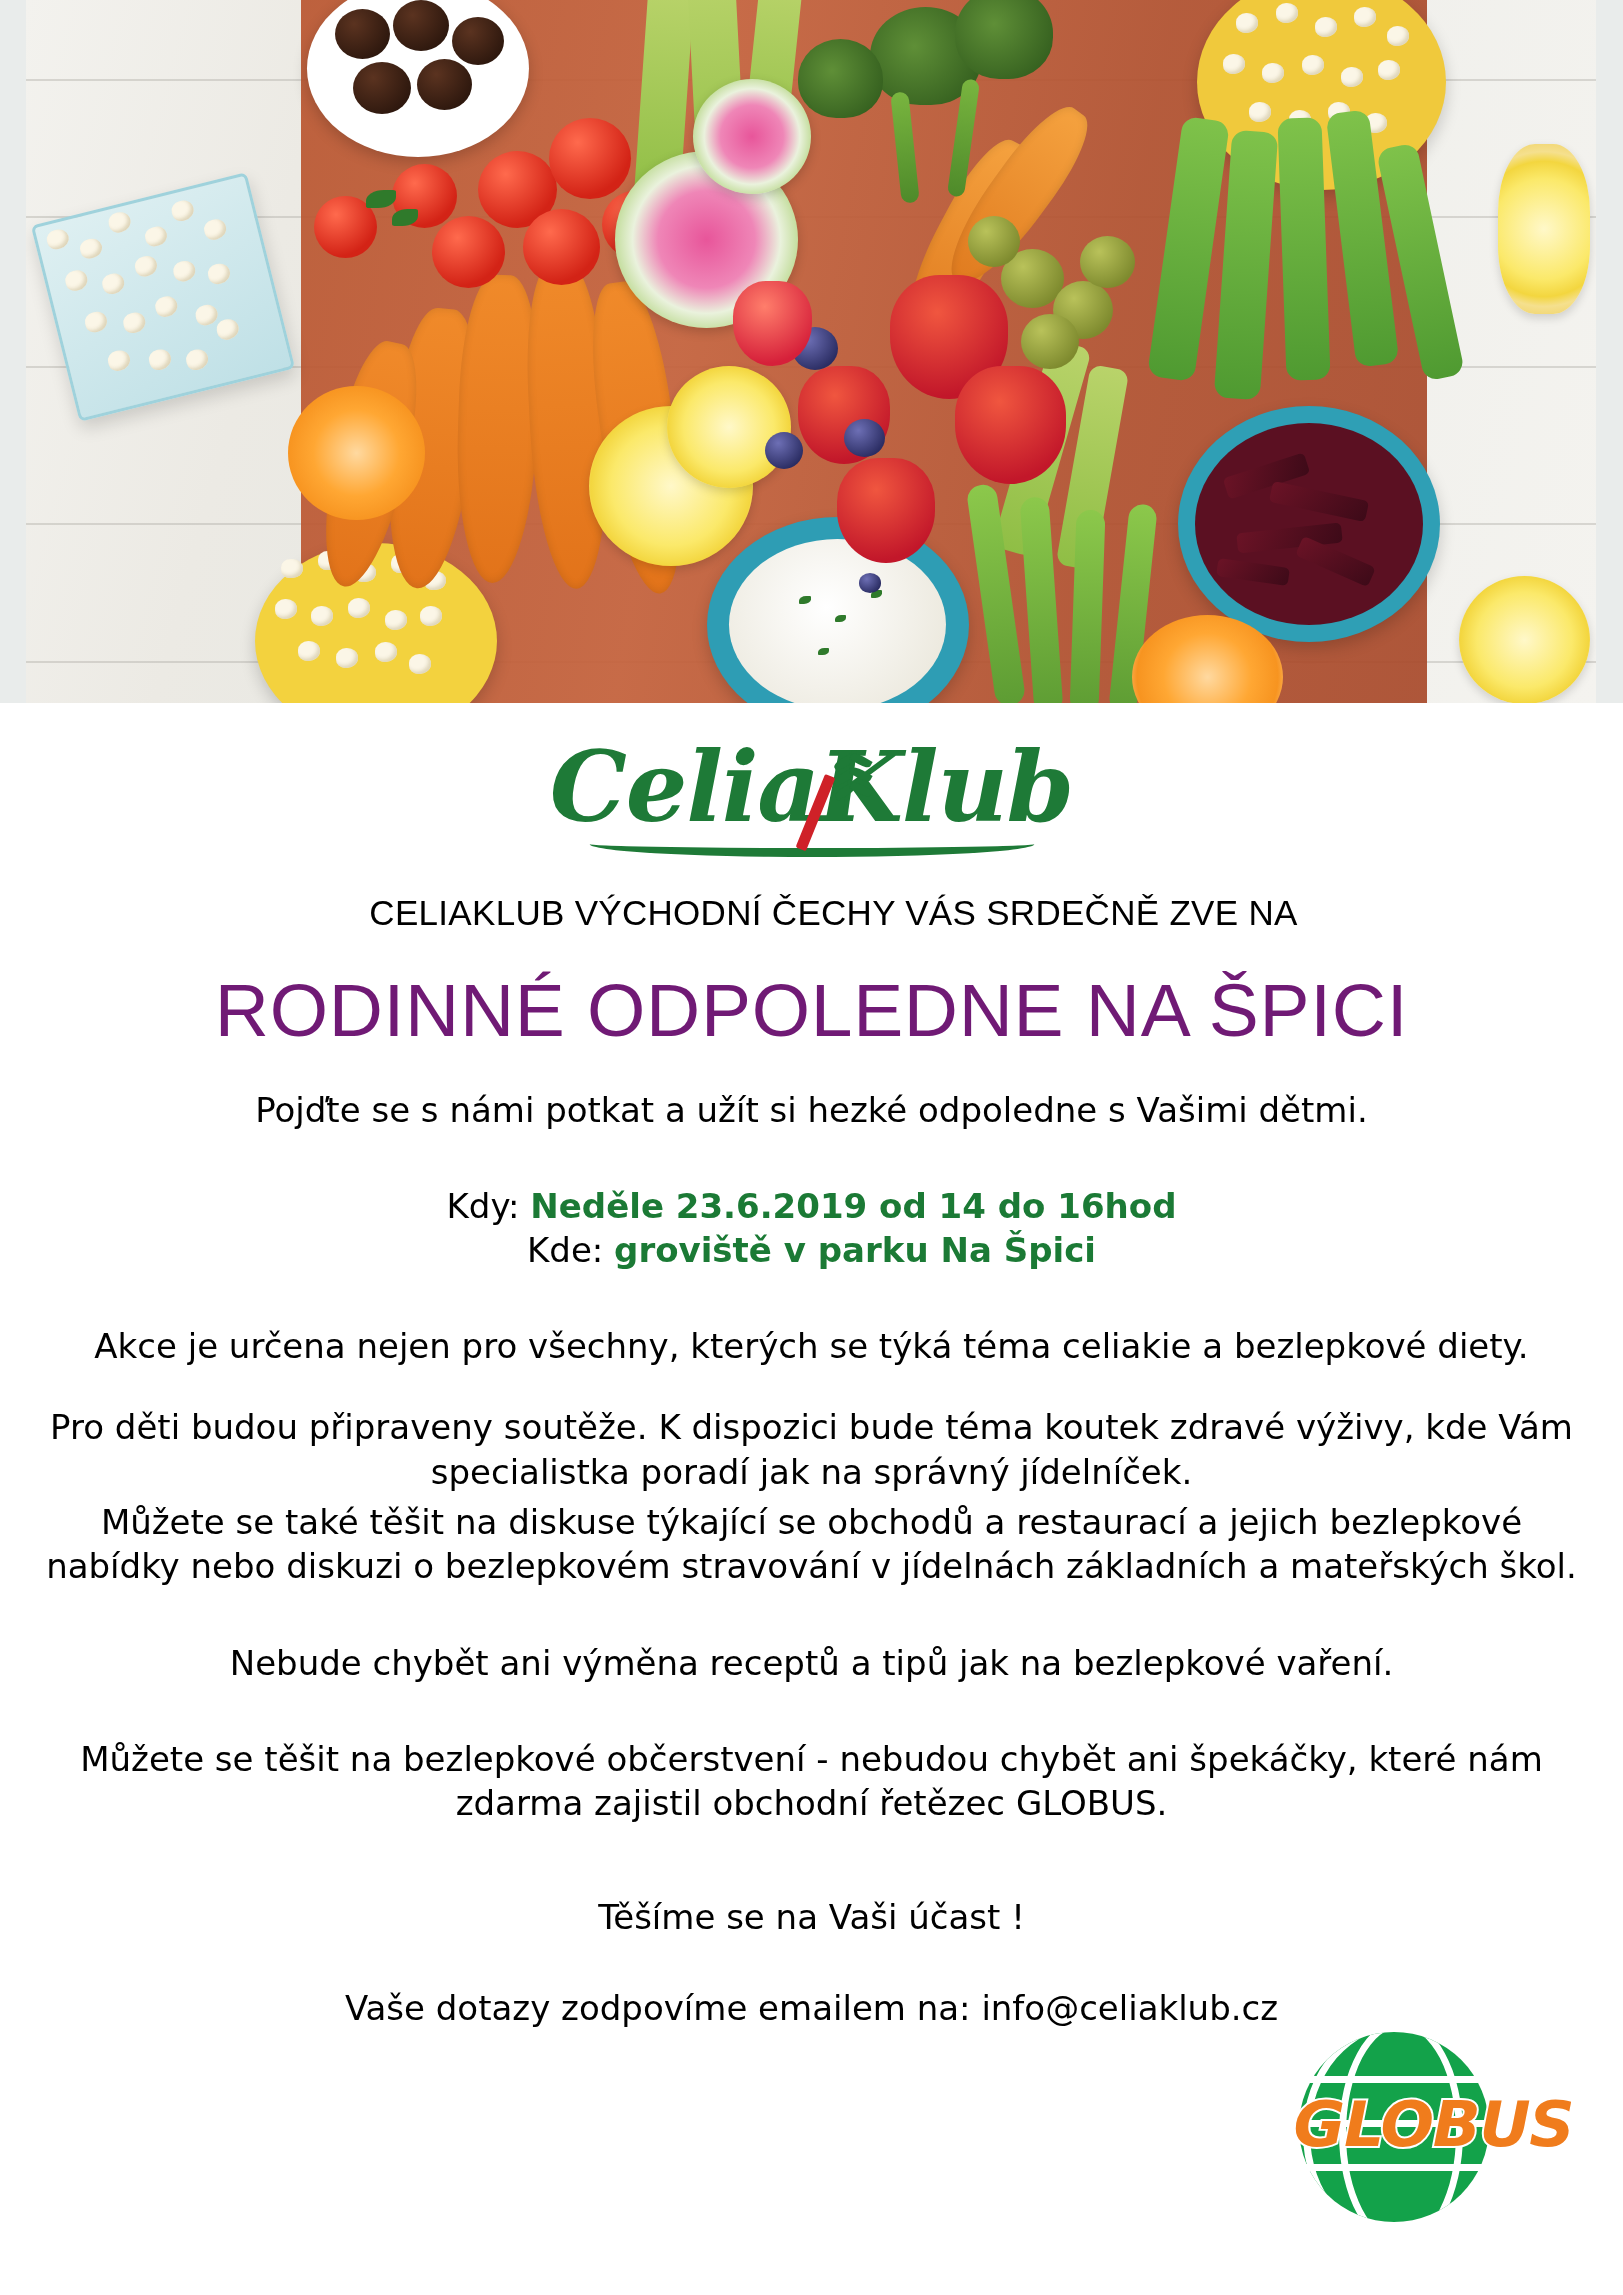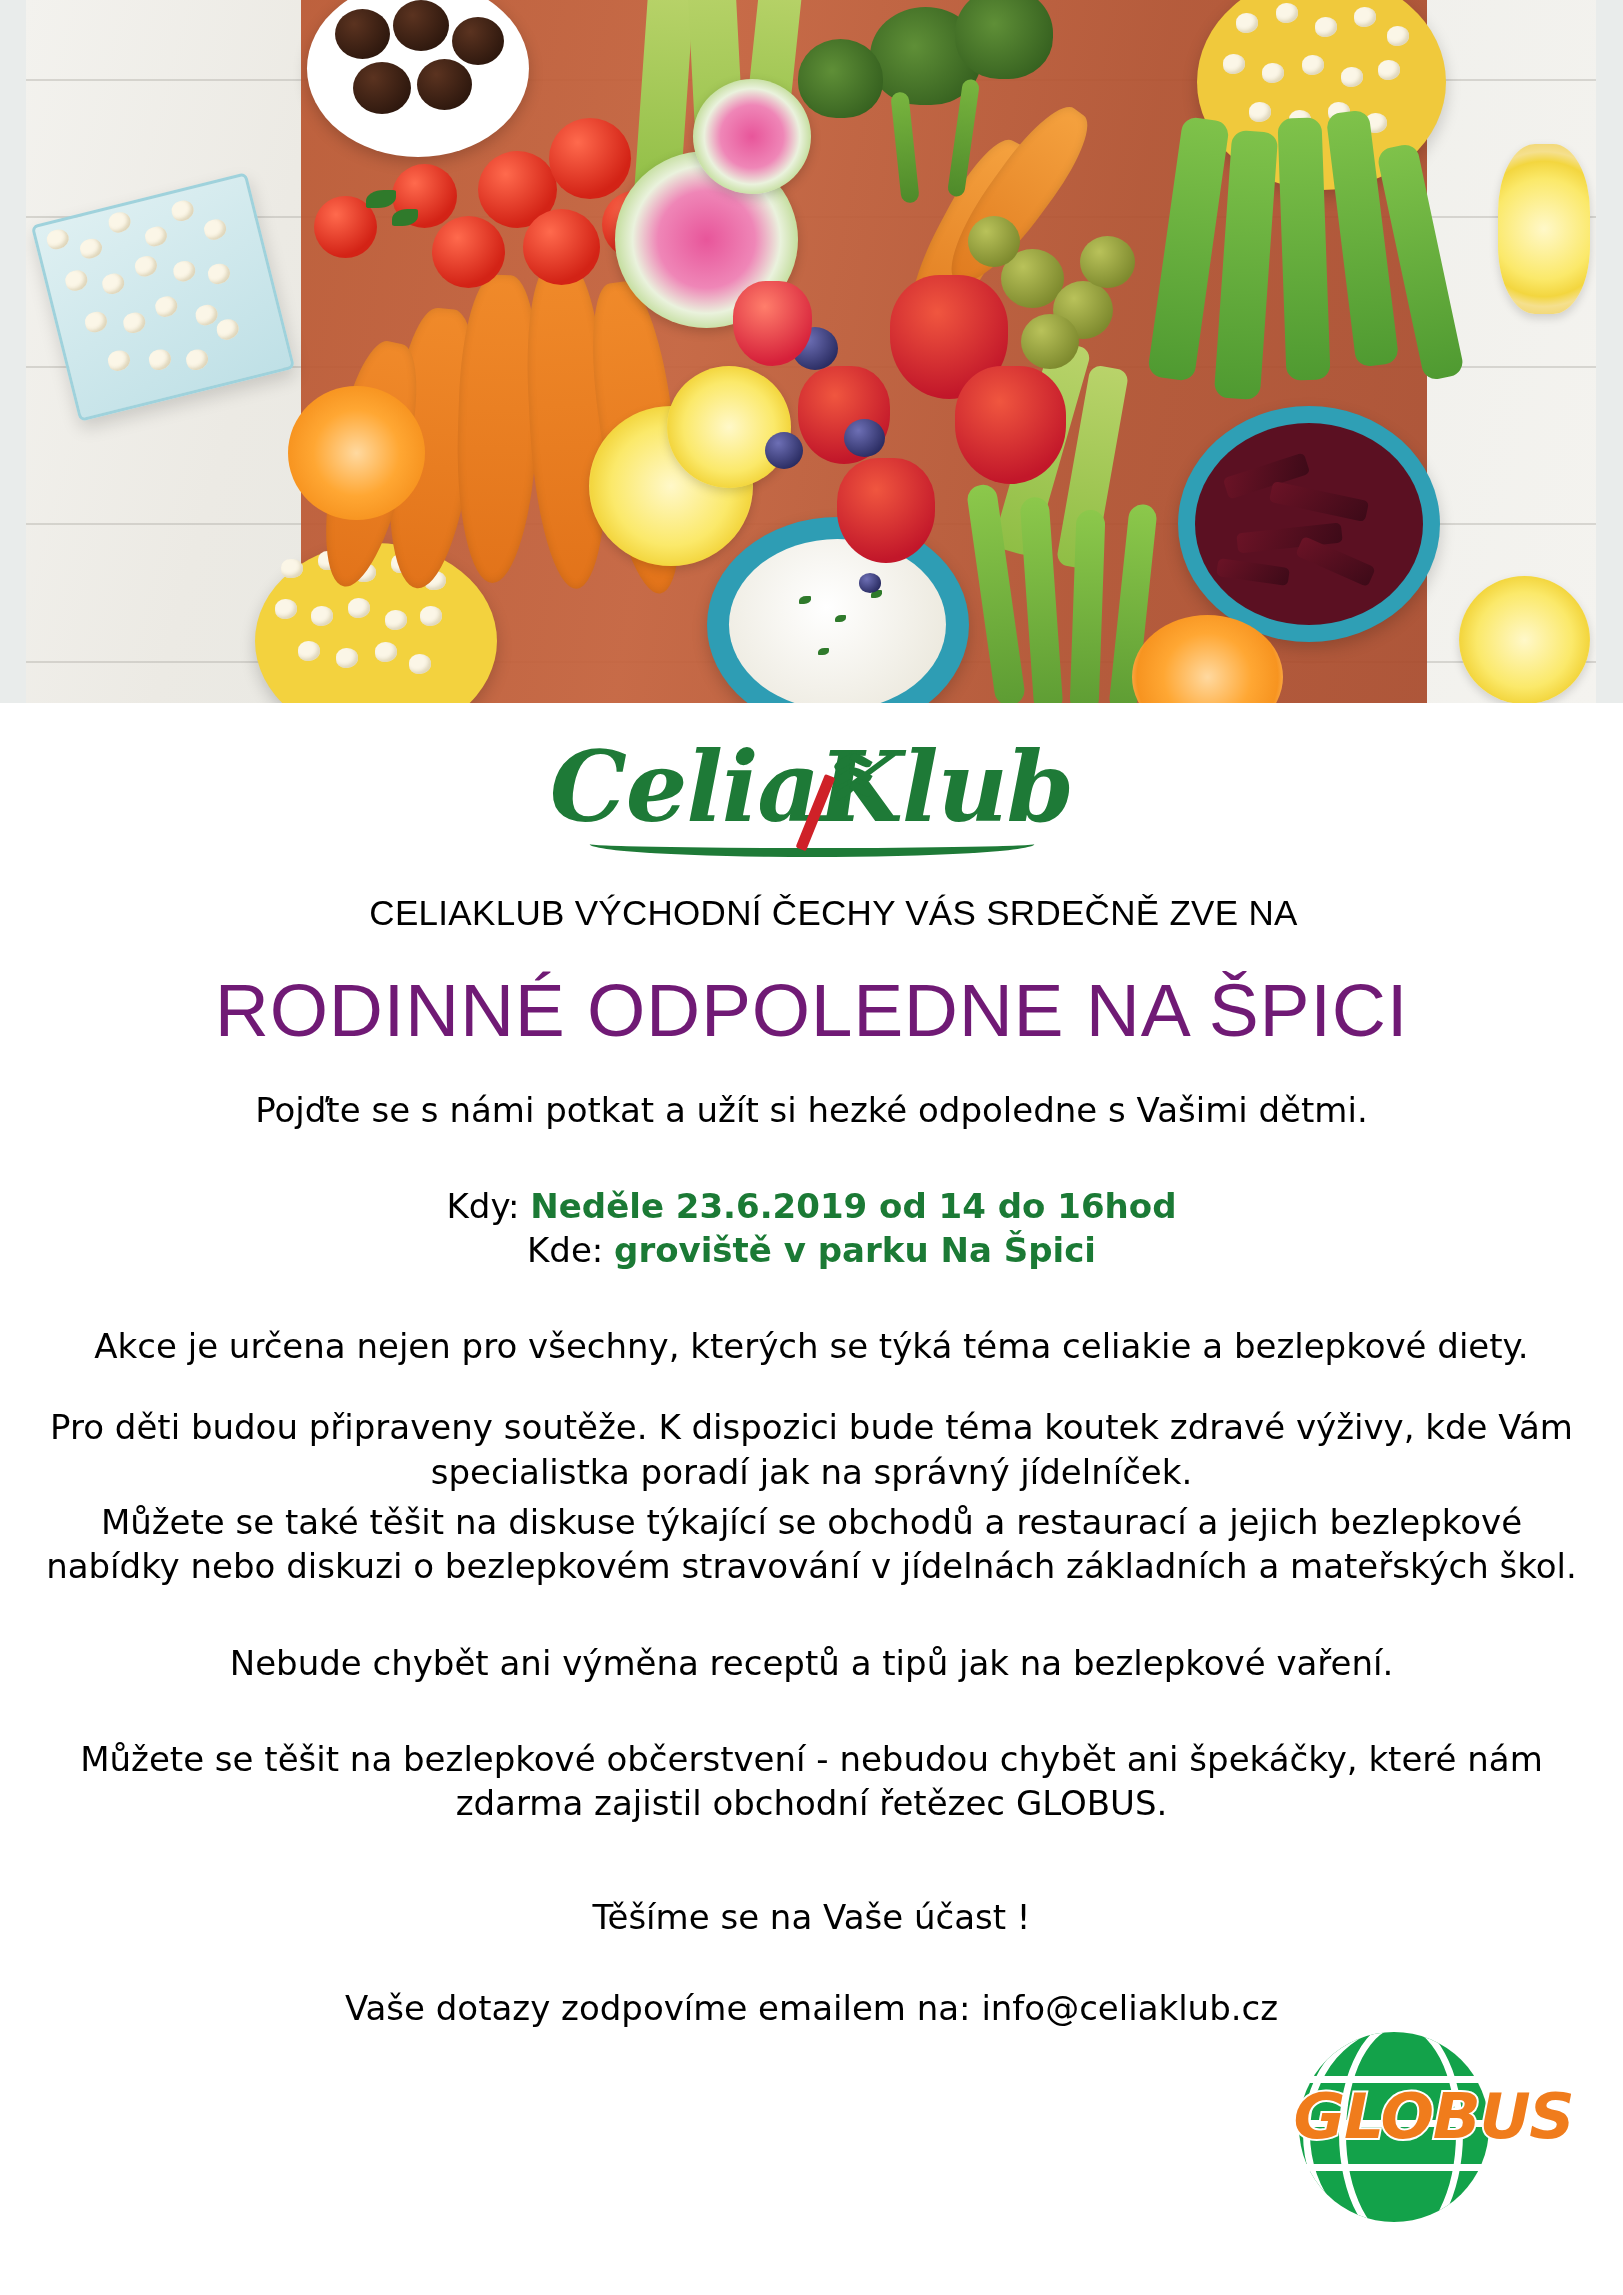--- a/index.html
+++ b/index.html
@@ -308,21 +308,21 @@
     width: 190px;
     height: 7.2px;
     background: #ffffff;
   }
   .gb1 { top: 51px; }
   .gb2 { top: 95px; }
   .gb3 { top: 139px; }
   .globus-word {
     position: absolute;
     left: 6.5px;
-    top: 55px;
+    top: 63px;
     width: 308px;
     text-align: center;
     font-family: "DejaVu Sans", sans-serif;
     font-style: italic;
     font-weight: 700;
     font-size: 63px;
     color: #f07c1c;
     -webkit-text-stroke: 3.9px #ffffff;
     paint-order: stroke fill;
     letter-spacing: -1.3px;
@@ -526,21 +526,21 @@
       <span class="green">groviště v parku Na Špici</span>
     </div>
   </div>
 
   <div class="para">Akce je určena nejen pro všechny, kterých se týká téma celiakie a bezlepkové diety.</div>
   <div class="para block2">Pro děti budou připraveny soutěže. K dispozici bude téma koutek zdravé výživy, kde Vám specialistka poradí jak na správný jídelníček.</div>
   <div class="para tight">Můžete se také těšit na diskuse týkající se obchodů a restaurací a jejich bezlepkové nabídky nebo diskuzi o bezlepkovém stravování v jídelnách základních a mateřských škol.</div>
   <div class="para">Nebude chybět ani výměna receptů a tipů jak na bezlepkové vaření.</div>
   <div class="para">Můžete se těšit na bezlepkové občerstvení - nebudou chybět ani špekáčky, které nám zdarma zajistil obchodní řetězec GLOBUS.</div>
 
-  <div class="closing">Těšíme se na Vaše účast !</div>
+  <div class="closing">Těšíme se na Vaši účast !</div>
 
   <div class="email-line">Vaše dotazy zodpovíme emailem na: info@celiaklub.cz</div>
 </div>
 
 <div class="globus">
   <div class="globus-globe"></div>
   <div class="globus-bar gb1"></div>
   <div class="globus-bar gb2"></div>
   <div class="globus-bar gb3"></div>
   <div class="globus-word">GLOBUS</div>

